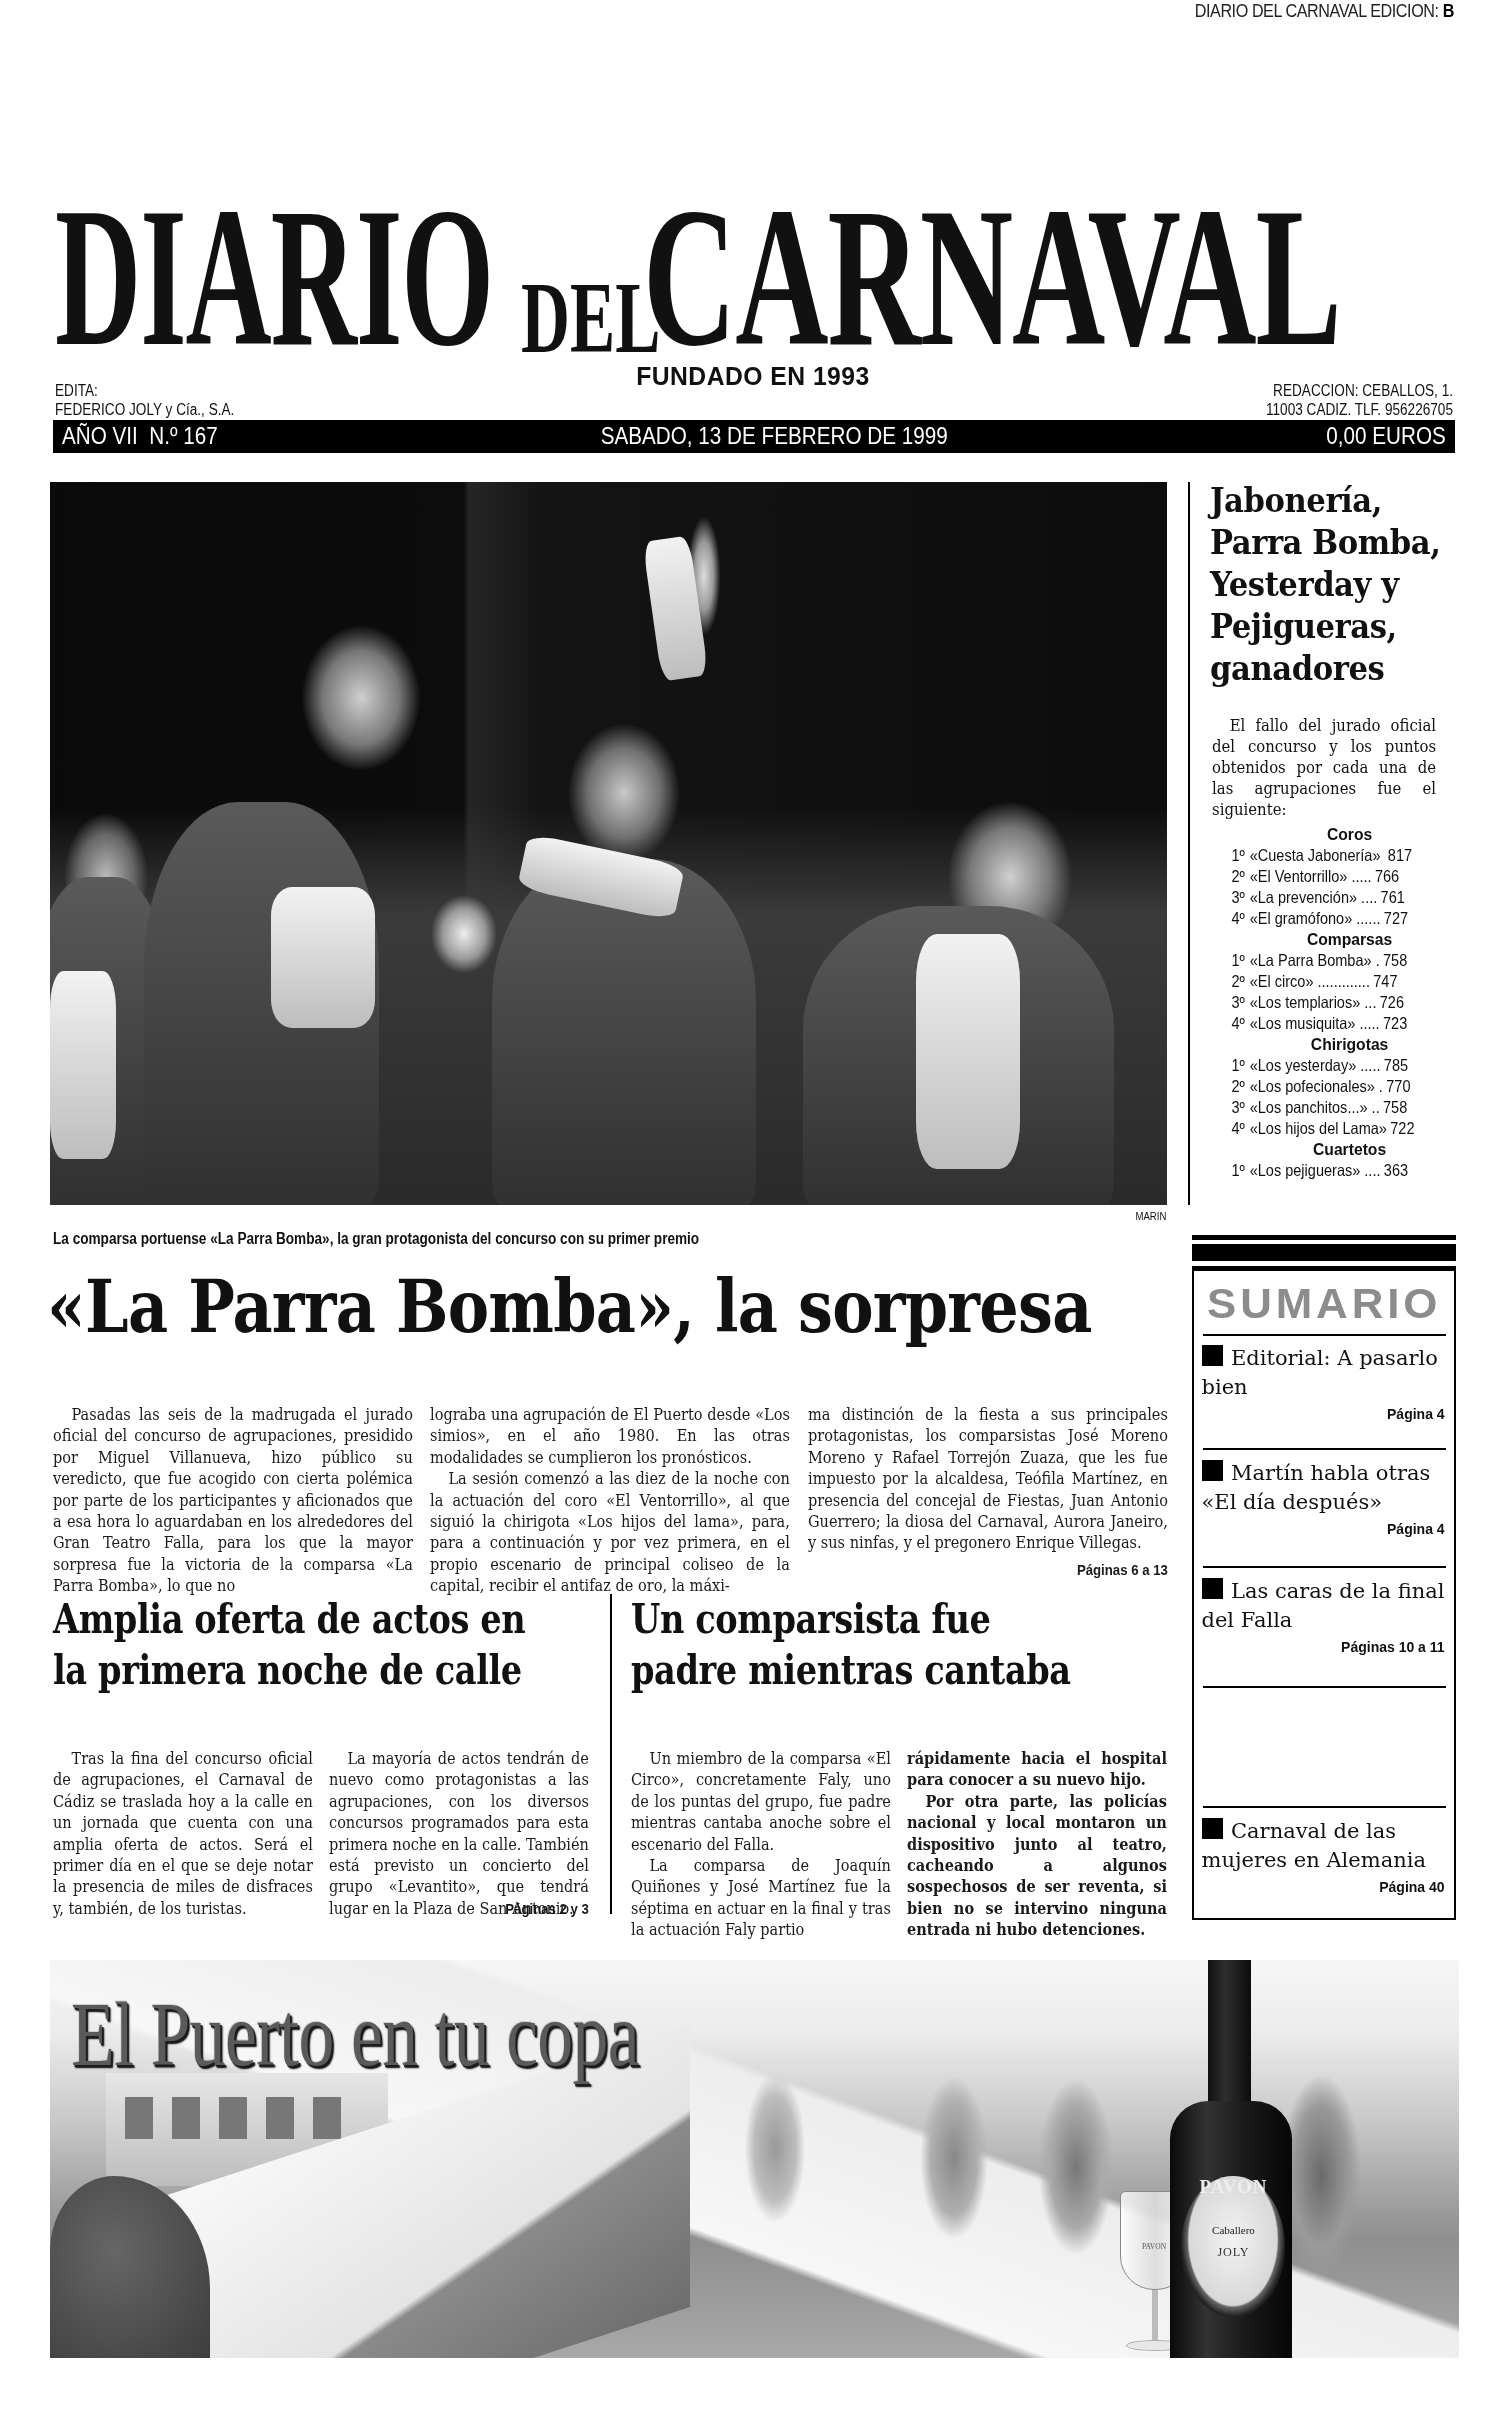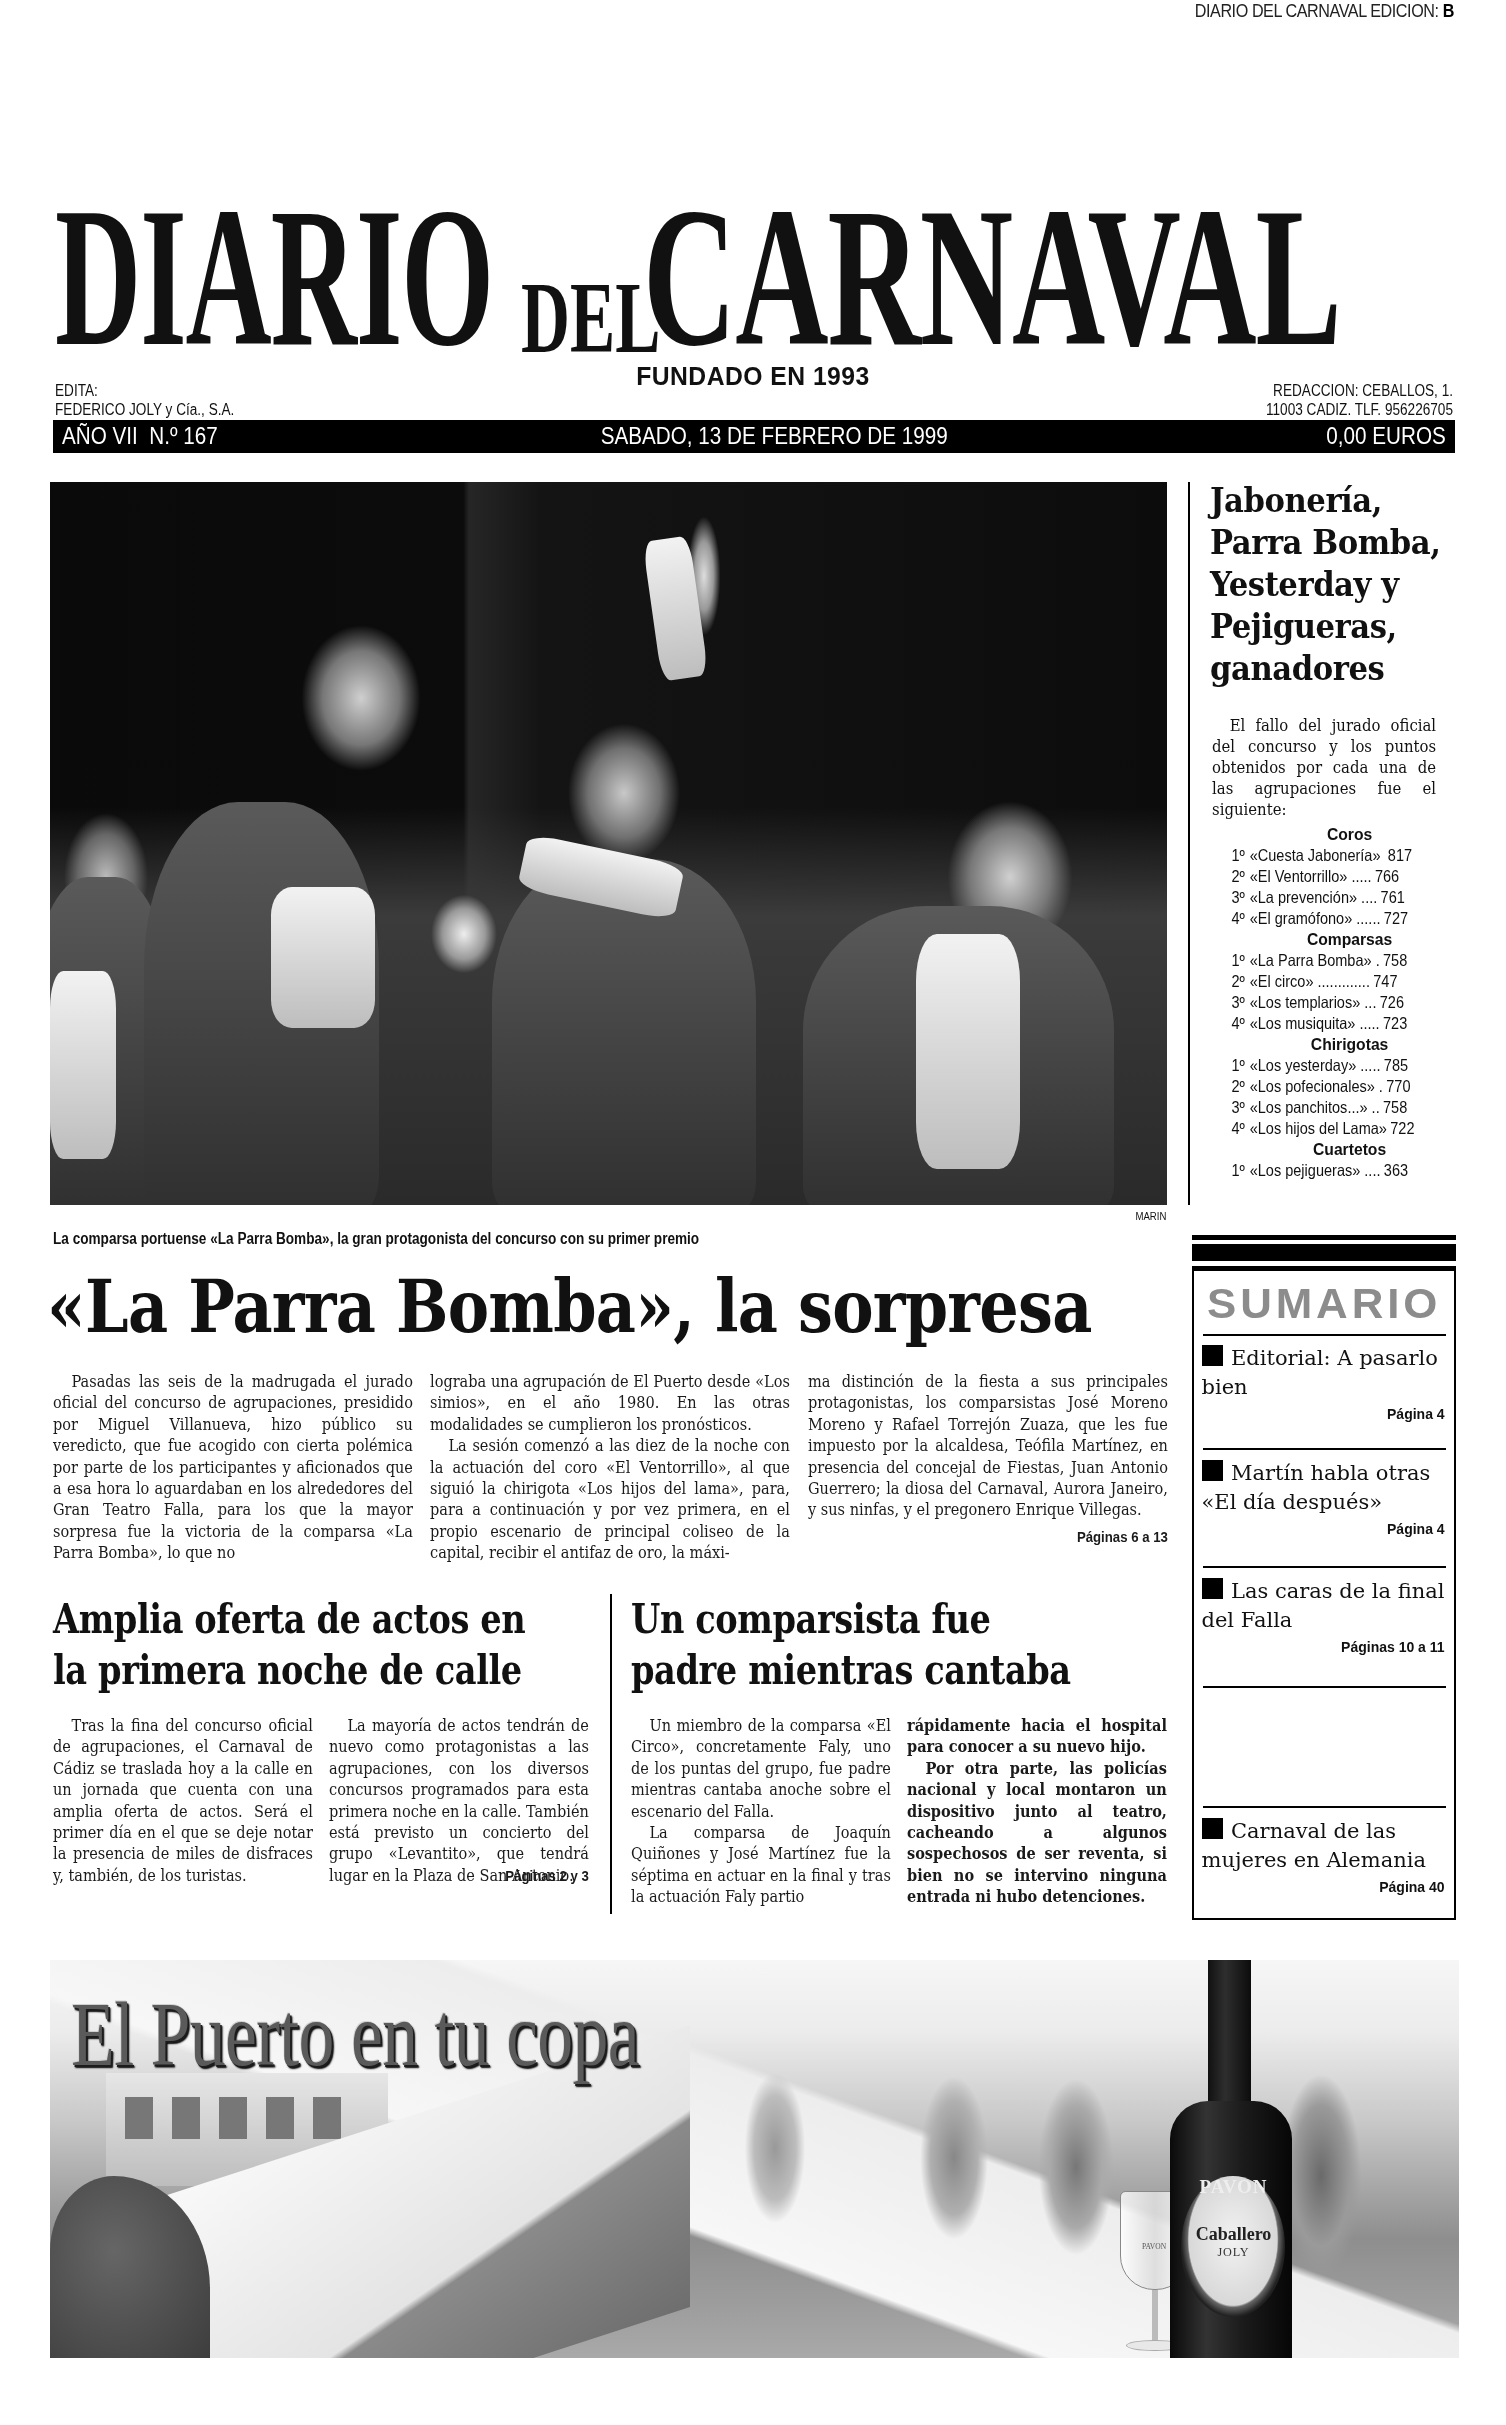--- a/index.html
+++ b/index.html
@@ -53,21 +53,21 @@
   .results .row { padding-left: 30px; white-space: nowrap; transform: scaleX(0.88); transform-origin: left center; }
 
   
   .caption { left: 53px; top: 1230px; font-family: "Liberation Sans", sans-serif; font-weight: bold; font-size: 16px; transform: scaleX(0.85); transform-origin: left top; white-space: nowrap; }
 
   
   .main-head { left: 47px; top: 1266px; font-family: "DejaVu Serif", serif; font-weight: bold; font-size: 73px; line-height: 1.1; white-space: nowrap; transform: scaleX(0.85); transform-origin: left top; letter-spacing: -0.9px; }
 
   .body { font-family: "DejaVu Serif", serif; font-size: 16.5px; line-height: 21.4px; text-align: justify; color: #1a1a1a; }
   .body p { text-indent: 21px; }
-  .col { position: absolute; }
+  .col { position: absolute; margin-top: 33px; }
   .col .inner { transform: scaleX(0.88); transform-origin: left top; width: 113.6%; }
 
   .pages { font-family: "Liberation Sans", sans-serif; font-weight: bold; font-size: 15px; }
 
   
   .sub-head { font-family: "DejaVu Serif", serif; font-weight: bold; font-size: 41px; line-height: 51px; white-space: nowrap; transform: scaleX(0.82); transform-origin: left top; letter-spacing: -0.5px; }
   .vrule { position: absolute; width: 1.9px; background: #000; }
 
   
   .sumario { left: 1192px; top: 1235px; width: 264px; height: 685px; }
@@ -99,21 +99,21 @@
   .glass { position:absolute; left: 1068px; top: 231px; width: 73px; height: 165px; }
   .glass .bowl { position:absolute; left: 1.9px; top: 0; width: 70px; height: 99px; border: 1.9px solid #888; border-radius: 5.6px 5.6px 34px 34px; background: linear-gradient(90deg, rgba(255,255,255,0.8), rgba(220,220,220,0.9) 50%, rgba(255,255,255,0.8)); }
   .glass .stem { position:absolute; left: 34px; top: 99px; width: 5.6px; height: 53px; background: #bbb; }
   .glass .base { position:absolute; left: 7.5px; top: 149px; width: 58px; height: 11.3px; border: 1.9px solid #aaa; border-radius: 50%; background: #e8e8e8; }
   .glass .gtxt { position:absolute; left: 17px; top: 52px; font-size: 7.5px; font-family: "Liberation Serif", serif; color:#555; text-align:center; line-height: 8.5px; width: 38px; }
   .bottle { position:absolute; left: 1120px; top: 0; width: 127px; height: 398px; }
   .bottle .neck { position:absolute; left: 38px; top: 0; width: 43px; height: 160px; background: linear-gradient(90deg, #111, #2e2e2e 40%, #0c0c0c); }
   .bottle .body-b { position:absolute; left: 0; top: 141px; width: 122px; height: 257px; background: linear-gradient(90deg, #0a0a0a, #333 30%, #1b1b1b 60%, #060606); border-radius: 38px 38px 0 0; }
   .bottle .label { position:absolute; left: 11.3px; top: 216px; width: 104px; height: 141px; border-radius: 50%; background: radial-gradient(ellipse at 50% 45%, #f2f2f2 0%, #d8d8d8 60%, #666 62%, #222 70%); }
   .bottle .l1 { position:absolute; left: 0; width: 127px; top: 216px; text-align:center; font-family: "Liberation Serif", serif; font-weight:bold; font-size: 19px; color: #eee; letter-spacing: 0.9px; }
-  .bottle .l2 { position:absolute; left: 0; width: 127px; top: 264px; text-align:center; font-family: "Liberation Serif", serif; font-weight:bold; font-size: 18px; color: #222; }
+  .bottle .l2 { position:absolute; left: 0; width: 127px; top: 264px; text-align:center; font-family: "Liberation Serif", serif; font-weight:normal; font-size: 11px; color: #222; }
   .bottle .l3 { position:absolute; left: 0; width: 127px; top: 285px; text-align:center; font-family: "Liberation Serif", serif; font-size: 12.2px; color: #333; letter-spacing: 0.9px; }
 </style>
 </head>
 <body>
 
 <div class="abs edition"><span>DIARIO DEL CARNAVAL EDICION:</span> <b>B</b></div>
 
 <div class="mh-wrap">
   <span class="mh-diario">DIARIO</span>
   <span class="mh-del">DEL</span>

